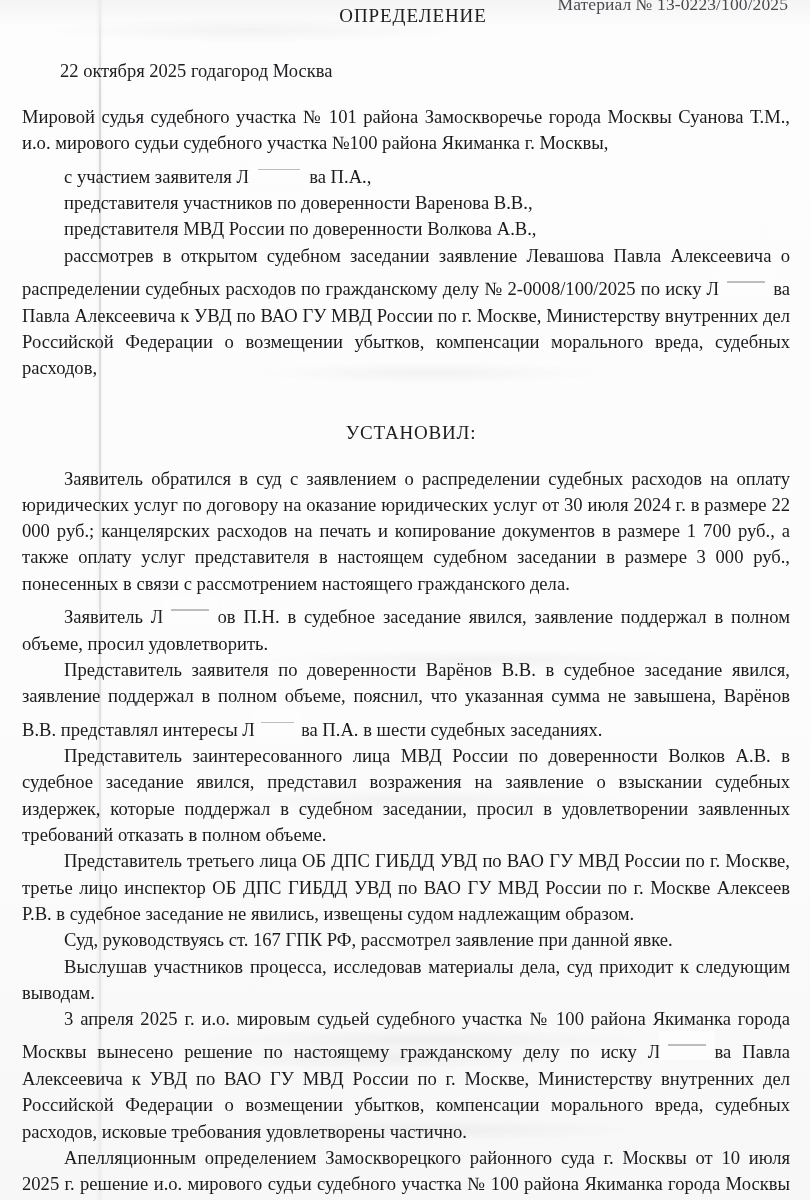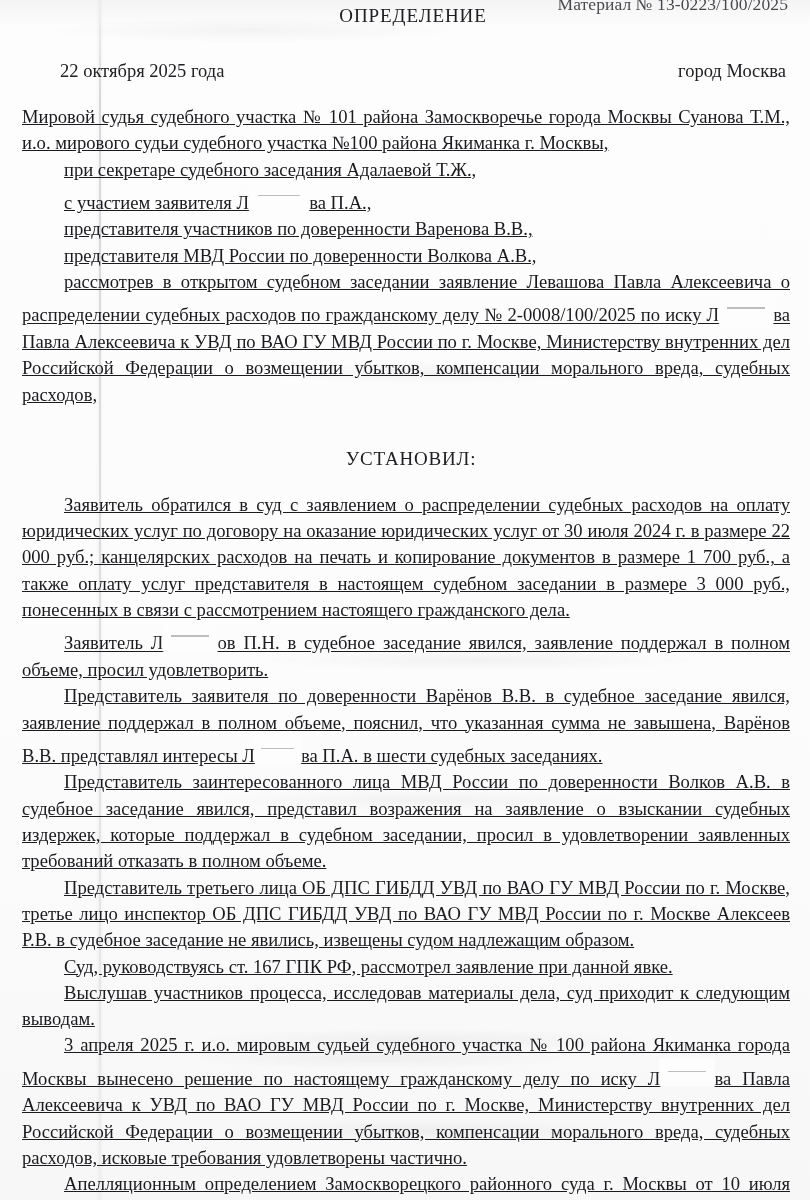--- a/index.html
+++ b/index.html
@@ -87,36 +87,35 @@
     text-align: center;
     font-size: 19px;
     letter-spacing: 0.9px;
     margin: 5px 0 0 0;
     padding-left: 14px;
     color: #202024;
   }
 
   .dateline {
     display: flex;
-    justify-content: space-between;
+    justify-content: flex-start;
     align-items: baseline;
     font-size: 18.5px;
     margin: 34px 0 0 0;
     padding: 0 4px 0 38px;
     color: #202024;
   }
 
   .body-block {
     margin-top: 22px;
     font-size: 18.6px;
     line-height: 1.415;
     text-align: justify;
     text-justify: inter-word;
     color: #1b1b1f;
-    text-decoration: underline;
   }
   .body-block p {
     margin: 0;
     text-indent: 42px;
   }
   .body-block p.noindent { text-indent: 0; }
   .body-block p.last-left { text-align: left; }
 
   .section-head {
     text-align: center;
@@ -167,21 +166,20 @@
     <div class="doc-title">ОПРЕДЕЛЕНИЕ</div>
 
     <div class="dateline">
       <span>22 октября 2025 года</span>
       <span>город Москва</span>
     </div>
 
     <div class="body-block">
       <p class="noindent">Мировой судья судебного участка № 101 района Замоскворечье города Москвы Суанова Т.М., и.о. мирового судьи судебного участка №100 района Якиманка г. Москвы,</p>
 
-      <p>при секретаре судебного заседания Адалаевой Т.Ж.,</p>
 
       <p class="last-left"><span>с участием заявителя Л</span><span class="redact r-long">&nbsp;</span><span>ва П.А.,</span></p>
 
       <p class="last-left">представителя участников по доверенности Варенова В.В.,</p>
 
       <p class="last-left">представителя МВД России по доверенности Волкова А.В.,</p>
 
       <p><span>рассмотрев в открытом судебном заседании заявление Левашова Павла Алексеевича о распределении судебных расходов по гражданскому делу № 2-0008/100/2025 по иску Л</span><span class="redact r-mid">&nbsp;</span><span>ва Павла Алексеевича к УВД по ВАО ГУ МВД России по г. Москве, Министерству внутренних дел Российской Федерации о возмещении убытков, компенсации морального вреда, судебных расходов,</span></p>
     </div>
 

